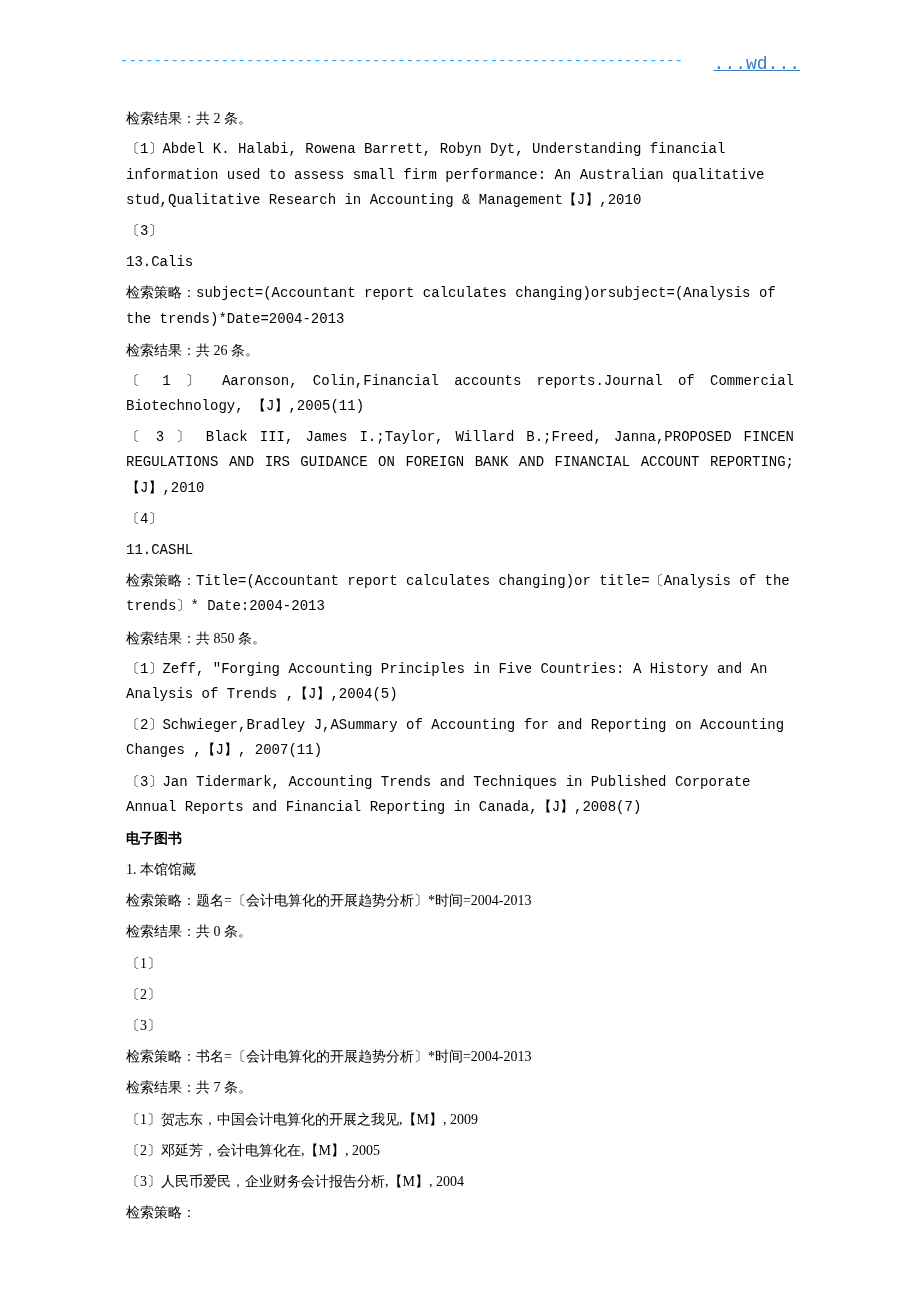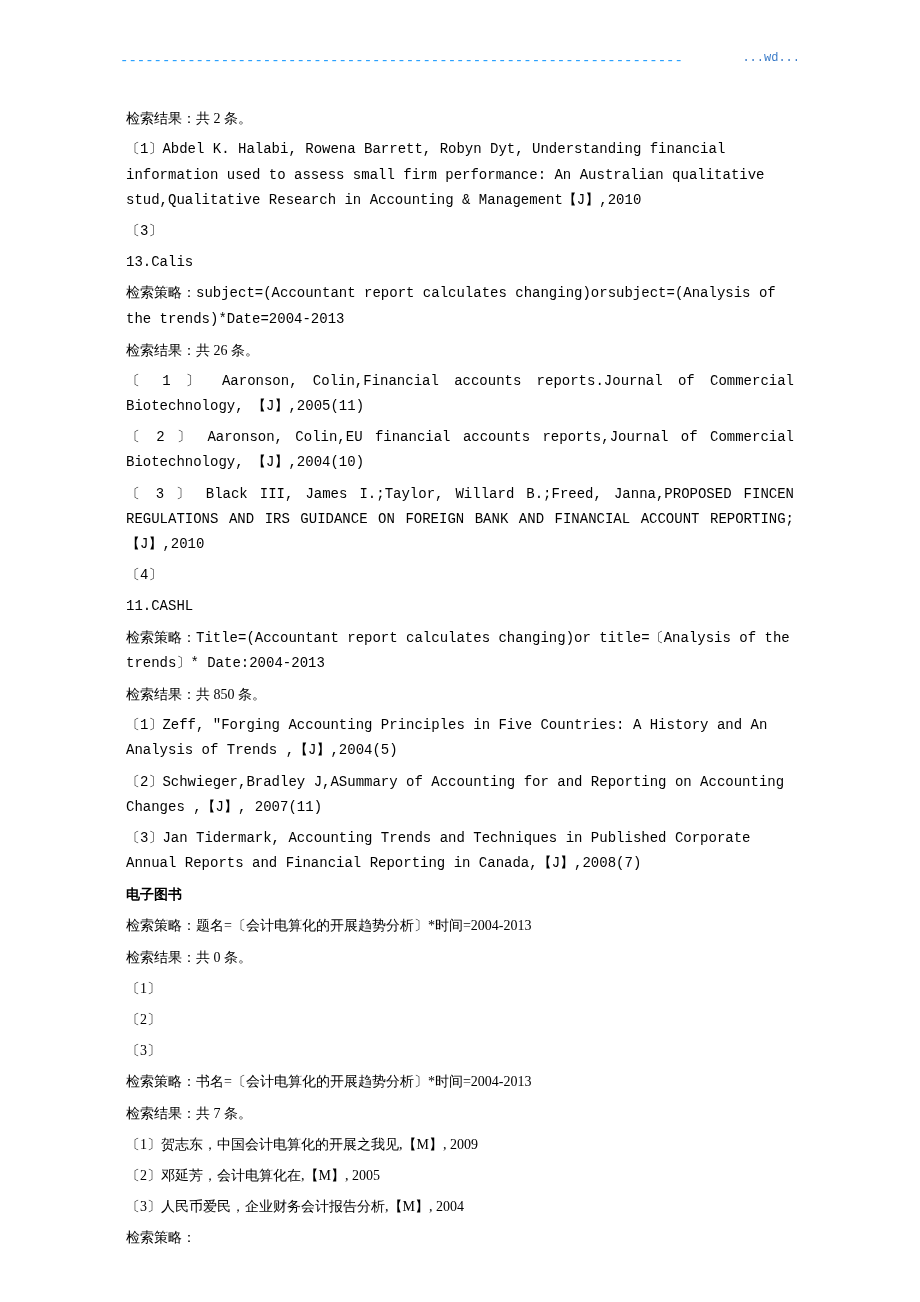--- a/index.html
+++ b/index.html
@@ -23,21 +23,22 @@
     font-family: "Courier New", monospace;
     font-size: 14px;
     letter-spacing: 0px;
     white-space: nowrap;
     overflow: hidden;
   }
   .header-wd {
     float: right;
     color: #3a7bc8;
     font-family: "Courier New", monospace;
-    font-size: 12px;
+    font-size: 18px;
+    text-decoration: underline;
   }
   .mono {
     font-family: "Courier New", monospace;
   }
   .justify {
     text-align: justify;
     text-justify: inter-word;
   }
   .section-title {
     font-weight: bold;
@@ -61,33 +62,33 @@
   </div>
 
   <div class="line">检索结果：共 2 条。</div>
   <div class="line mono">〔1〕Abdel K. Halabi, Rowena Barrett, Robyn Dyt, Understanding financial information used to assess small firm performance: An Australian qualitative stud,Qualitative Research in Accounting &amp; Management【J】,2010</div>
   <div class="line mono">〔3〕</div>
 
   <div class="line mono">13.Calis</div>
   <div class="line mono">检索策略：subject=(Accountant report calculates changing)orsubject=(Analysis of the trends)*Date=2004-2013</div>
   <div class="line">检索结果：共 26 条。</div>
   <div class="line mono justify">〔 1 〕 Aaronson,  Colin,Financial  accounts  reports.Journal  of  Commercial Biotechnology, 【J】,2005(11)</div>
-  <div class="line mono justify">〔 2 〕 Aaronson,  Colin,EU  financial  accounts  reports,Journal  of  Commercial Biotechnology, 【J】,2004(10)</div>
   <div class="line mono justify">〔 3 〕 Black  III,  James  I.;Taylor,  Willard  B.;Freed,  Janna,PROPOSED  FINCEN REGULATIONS AND IRS GUIDANCE ON FOREIGN BANK AND FINANCIAL ACCOUNT REPORTING;【J】,2010</div>
   <div class="line mono">〔4〕</div>
 
   <div class="line mono">11.CASHL</div>
   <div class="line mono">检索策略：Title=(Accountant report calculates changing)or title=〔Analysis of the trends〕* Date:2004-2013</div>
   <div class="line">检索结果：共 850 条。</div>
   <div class="line mono">〔1〕Zeff, "Forging Accounting Principles in Five Countries: A History and An Analysis of Trends ,【J】,2004(5)</div>
   <div class="line mono">〔2〕Schwieger,Bradley J,ASummary of Accounting for and Reporting on Accounting Changes ,【J】, 2007(11)</div>
   <div class="line mono">〔3〕Jan Tidermark, Accounting Trends and Techniques in Published Corporate Annual Reports and Financial Reporting in Canada,【J】,2008(7)</div>
 
   <div class="line section-title">电子图书</div>
 
+  <div class="line">1.  本馆馆藏</div>
   <div class="line">检索策略：题名=〔会计电算化的开展趋势分析〕*时间=2004-2013</div>
   <div class="line">检索结果：共 0 条。</div>
   <div class="line">〔1〕</div>
   <div class="line">〔2〕</div>
   <div class="line">〔3〕</div>
 
   <div class="line">检索策略：书名=〔会计电算化的开展趋势分析〕*时间=2004-2013</div>
   <div class="line">检索结果：共 7 条。</div>
   <div class="line">〔1〕贺志东，中国会计电算化的开展之我见,【M】, 2009</div>
   <div class="line">〔2〕邓延芳，会计电算化在,【M】, 2005</div>

